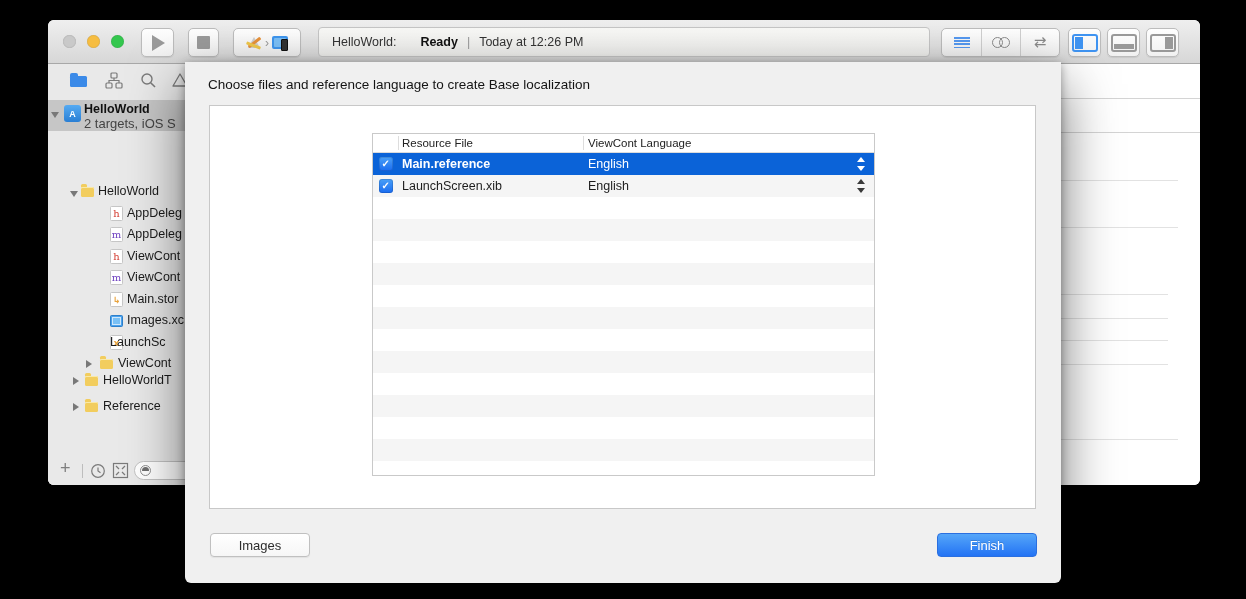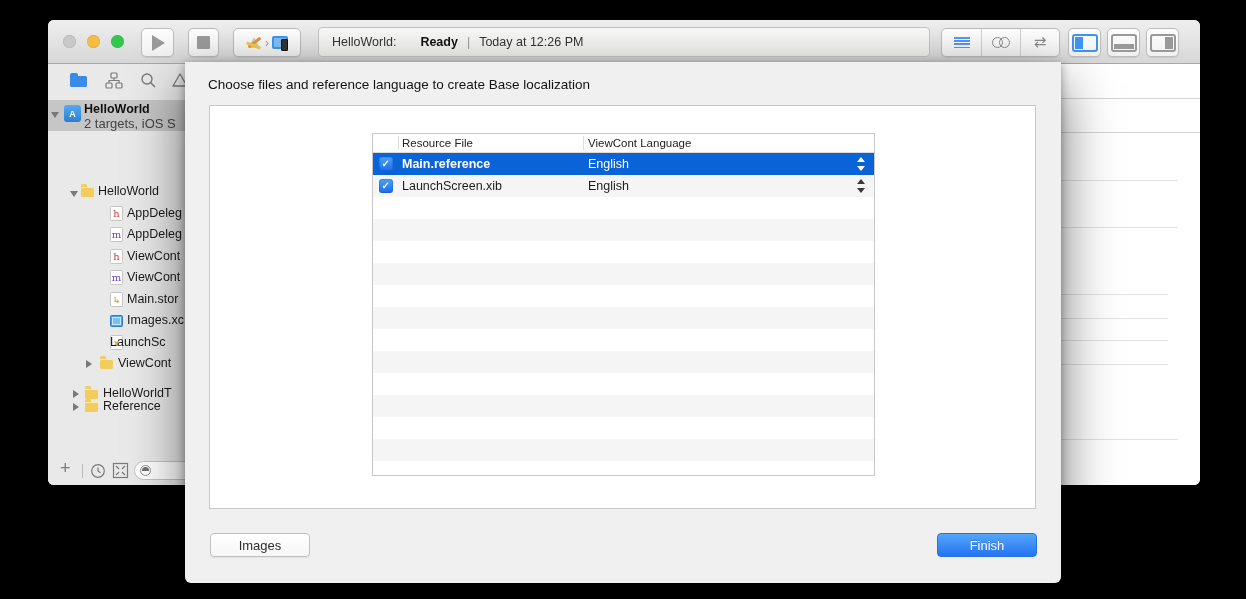--- a/index.html
+++ b/index.html
@@ -271,21 +271,21 @@
       </div>
       <div class="tree-row" style="top:268px;">
         <span class="ficon" style="left:62px;" data-icon="xib-file"></span>
         <span class="lbl" style="left:62px;">LaunchSc</span>
       </div>
       <div class="tree-row" style="top:289px;">
         <span class="disc closed" style="left:38px; top:6px;"></span>
         <span class="ficon" style="left:52px;" data-icon="folder"></span>
         <span class="lbl" style="left:70px;">ViewCont</span>
       </div>
-      <div class="tree-row" style="top:319px;">
+      <div class="tree-row" style="top:306px;">
         <span class="disc closed" style="left:25px; top:6px;"></span>
         <span class="ficon" style="left:37px;" data-icon="folder"></span>
         <span class="lbl" style="left:55px;">HelloWorldT</span>
       </div>
       <div class="tree-row" style="top:332px;">
         <span class="disc closed" style="left:25px; top:6px;"></span>
         <span class="ficon" style="left:37px;" data-icon="folder"></span>
         <span class="lbl" style="left:55px;">Reference</span>
       </div>
 

